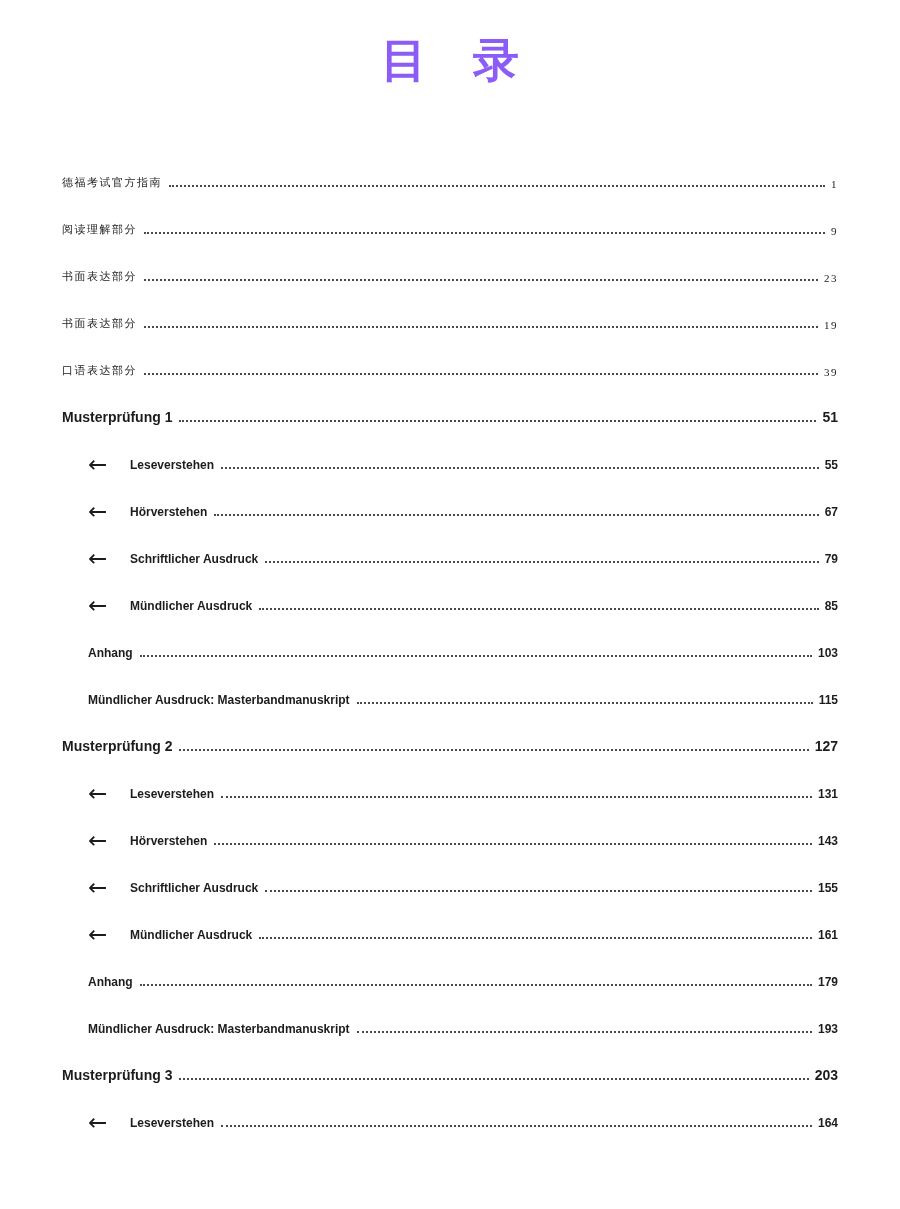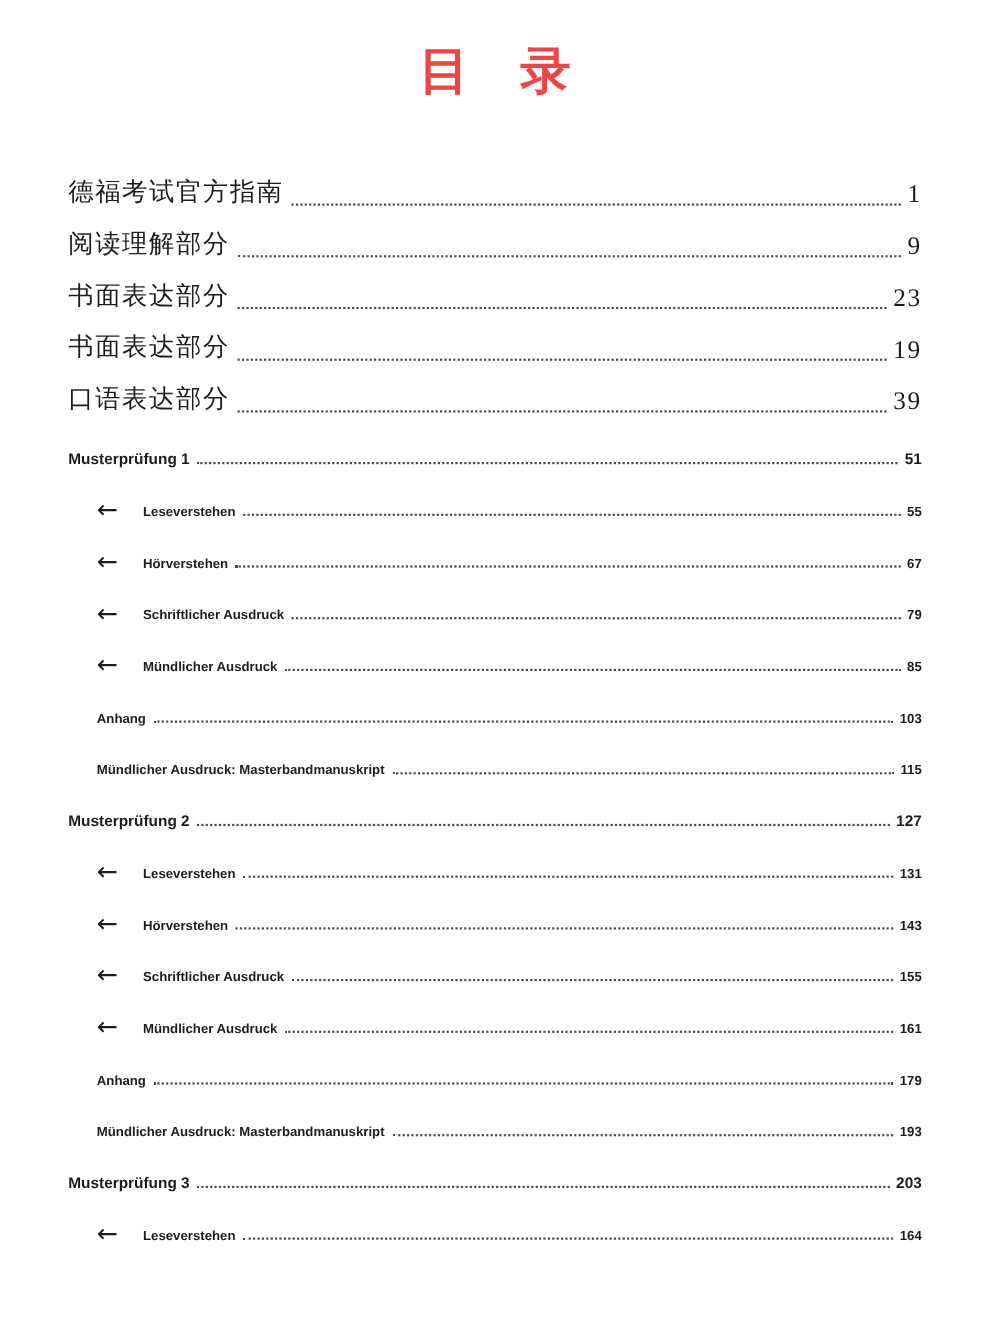--- a/index.html
+++ b/index.html
@@ -15,24 +15,24 @@
   .page {
     box-sizing: border-box;
     width: 900px;
     height: 1209px;
     padding: 36px 62px 0 62px;
   }
   .title {
     text-align: center;
     font-size: 46px;
     font-weight: 700;
-    font-family: Liberation Sans, sans-serif;
+    font-family: Liberation Mono, monospace;
     line-height: 1.25;
     margin: 0;
-    color: #ef4444;
+    color: #8b5cf6;
   }
   .toc {
     margin-top: 62px;
   }
   .row {
     display: flex;
     align-items: flex-end;
     height: 47px;
     box-sizing: border-box;
     padding-bottom: 13px;
@@ -48,21 +48,21 @@
     position: relative;
     top: 2px;
     letter-spacing: 0;
   }
   .label {
     white-space: nowrap;
     flex: 0 0 auto;
   }
   .row.zh .label, .row.zh .pagenum {
     font-family: "Liberation Serif", "DejaVu Serif", serif;
-    font-size: 23px;
+    font-size: 11px;
     letter-spacing: 1.5px;
     font-weight: 400;
   }
   .row.de-main .label, .row.de-main .pagenum {
     font-family: "Liberation Sans", sans-serif;
     font-size: 14px;
     font-weight: 700;
   }
   .row.de-sub .label, .row.de-sub .pagenum {
     font-family: Liberation Sans, sans-serif;

